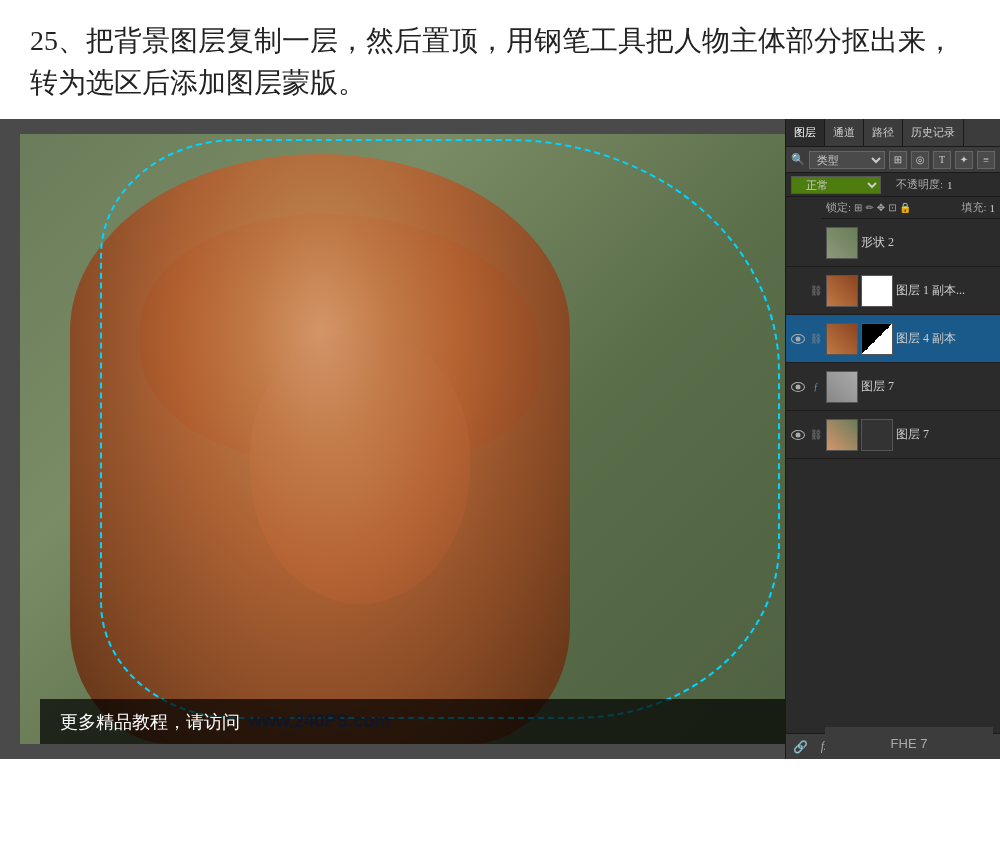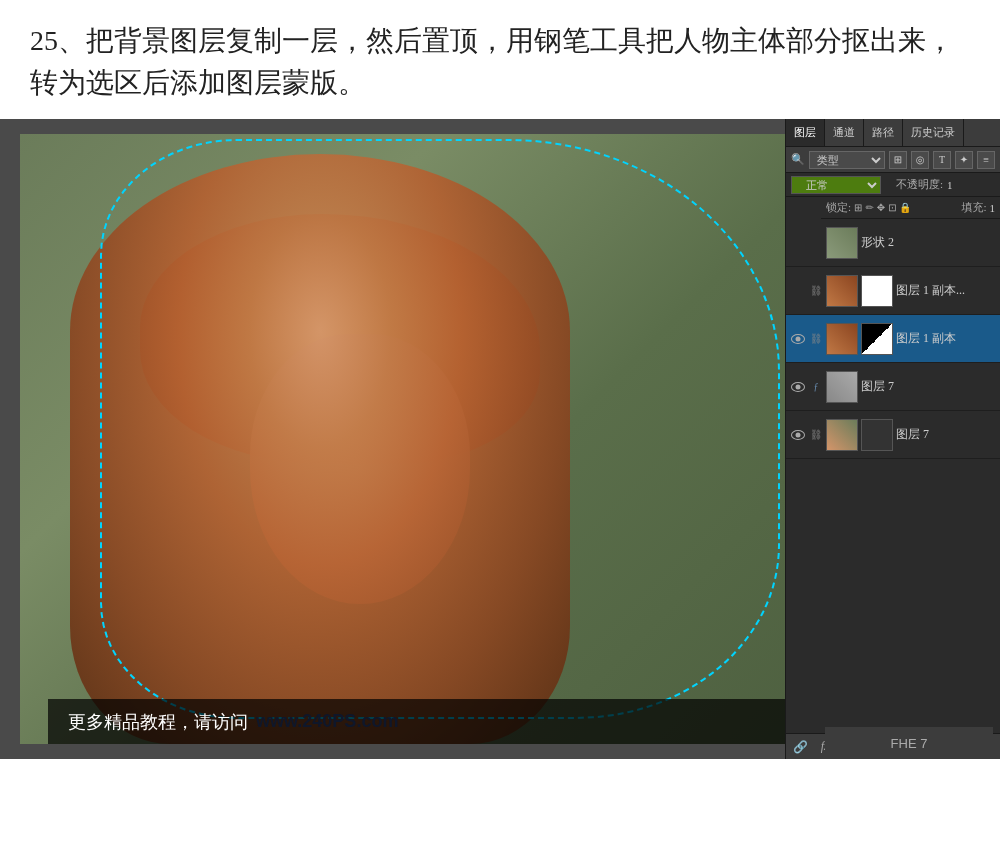--- a/index.html
+++ b/index.html
@@ -114,21 +114,21 @@
 
     @keyframes marchingAnts {
       0% { border-dash-offset: 0; }
       100% { border-dash-offset: 20px; }
     }
 
     
     .watermark-bar {
       position: absolute;
       bottom: 0;
-      left: 28px;
+      left: 20px;
       width: 790px;
       height: 45px;
       background: rgba(0,0,0,0.7);
       display: flex;
       align-items: center;
       padding: 0 20px;
       gap: 8px;
     }
     .watermark-text-cn {
       color: #ffffff;
@@ -557,21 +557,21 @@
         </div>
         <div class="layer-link">
           <span class="chain-icon">⛓</span>
         </div>
         <div class="layer-thumb">
           <div class="thumb-layer1copy"></div>
         </div>
         <div class="layer-mask-thumb">
           <div class="thumb-black-white"></div>
         </div>
-        <span class="layer-name">图层 1 副本</span>
+        <span class="layer-name">图层 4 副本</span>
       </div>
 
       <div class="layer-item">
         <div class="layer-visibility">
           <div class="eye-icon eye-visible"></div>
         </div>
         <div class="layer-link">
           <span class="chain-icon" style="color:#6688aa;">ƒ</span>
         </div>
         <div class="layer-thumb">

